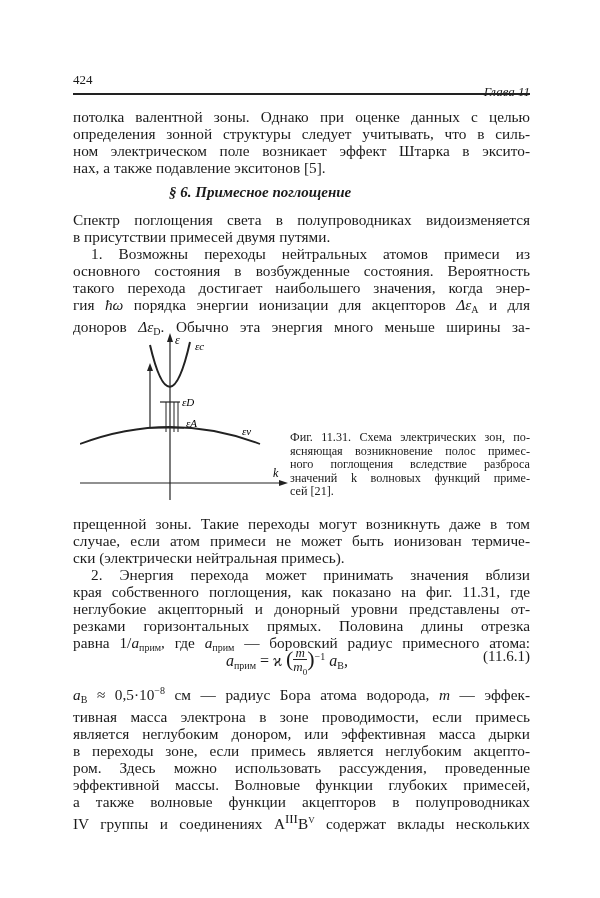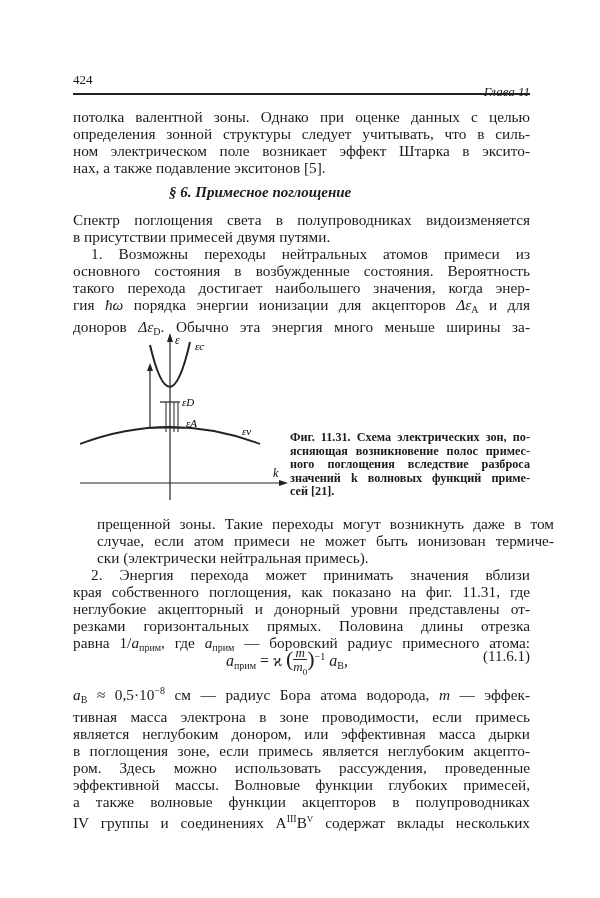--- a/index.html
+++ b/index.html
@@ -11,21 +11,21 @@
   .header .num { position:absolute; left:0; top:0; }
   .header .chap { position:absolute; right:0; top:12px; font-style:italic; }
   .rule { position:absolute; top:93px; left:0; width:457px; height:1.5px; background:#222; }
   .p { position:absolute; left:0; width:457px; font-size:15.3px; line-height:17px;
        text-align:justify; text-align-last:justify; }
   .p .ln { display:block; white-space:nowrap; text-align:justify; text-align-last:justify; }
   .p .ln.last { text-align-last:left;font-family:Liberation Serif, serif; }
   .sec { position:absolute; top:184px; left:96px; font-size:15px; font-weight:bold;font-style:italic; }
   .fig { position:absolute; left:80px; top:330px; width:220px; height:170px; }
   .caption { position:absolute; left:290px; top:431px; width:240px; font-size:12.2px;
-             line-height:13.6px;font-weight:bold; }
+             line-height:13.6px; }
   .caption .ln { display:block; white-space:nowrap; text-align:justify; text-align-last:justify; }
   .caption .ln.last { text-align-last:left; }
   .formula { position:absolute; top:646px; left:226px; font-size:16px; font-style:italic; }
   .eqnum { position:absolute; top:648px; right:70px; font-size:15px; }
   i.m { font-style:italic; }
   sub.s { font-size:10px; vertical-align:-3px; font-style:normal; }
 </style>
 </head>
 <body>
 
@@ -52,43 +52,43 @@
   </div>
 
   <div class="p" style="top:245px;">
     <span class="ln" style="padding-left:18px;">1. Возможны переходы нейтральных атомов примеси из</span>
     <span class="ln">основного состояния в возбужденные состояния. Вероятность</span>
     <span class="ln">такого перехода достигает наибольшего значения, когда энер-</span>
     <span class="ln">гия <i class="m">ħω</i> порядка энергии ионизации для акцепторов <i class="m">Δε<sub class="s">A</sub></i> и для</span>
     <span class="ln">доноров <i class="m">Δε<sub class="s">D</sub></i>. Обычно эта энергия много меньше ширины за-</span>
   </div>
 
-  <div class="p" style="top:515px;margin-left:24px;">
+  <div class="p" style="top:515px;">
     <span class="ln">прещенной зоны. Такие переходы могут возникнуть даже в том</span>
     <span class="ln">случае, если атом примеси не может быть ионизован термиче-</span>
     <span class="ln last">ски (электрически нейтральная примесь).</span>
   </div>
 
   <div class="p" style="top:566px;">
     <span class="ln" style="padding-left:18px;">2. Энергия перехода может принимать значения вблизи</span>
     <span class="ln">края собственного поглощения, как показано на фиг. 11.31, где</span>
     <span class="ln">неглубокие акцепторный и донорный уровни представлены от-</span>
     <span class="ln">резками горизонтальных прямых. Половина длины отрезка</span>
     <span class="ln">равна 1/<i class="m">a</i><sub class="s">прим</sub>, где <i class="m">a</i><sub class="s">прим</sub> — боровский радиус примесного атома:</span>
   </div>
 
   <div class="p" style="top:682px;">
     <span class="ln"><i class="m">a<sub class="s">B</sub></i> ≈ 0,5·10<sup style="font-size:10px;">−8</sup> см — радиус Бора атома водорода, <i class="m">m</i> — эффек-</span>
     <span class="ln">тивная масса электрона в зоне проводимости, если примесь</span>
     <span class="ln">является неглубоким донором, или эффективная масса дырки</span>
-    <span class="ln">в поглощения зоне, если примесь является неглубоким акцепто-</span>
+    <span class="ln">в переходы зоне, если примесь является неглубоким акцепто-</span>
     <span class="ln">ром. Здесь можно использовать рассуждения, проведенные</span>
     <span class="ln">эффективной массы. Волновые функции глубоких примесей,</span>
     <span class="ln">а также волновые функции акцепторов в полупроводниках</span>
-    <span class="ln">IV группы и соединениях A<sup style="font-size:10px;">III</sup>B<sup style="font-size:9px;">V</sup> содержат вклады нескольких</span>
+    <span class="ln">IV группы и соединениях A<sup style="font-size:13px;">III</sup>B<sup style="font-size:9px;">V</sup> содержат вклады нескольких</span>
   </div>
 </div>
 
 <svg class="fig" viewBox="0 0 220 170">
 
   <line x1="0" y1="153" x2="205" y2="153" stroke="#222" stroke-width="1.2"></line>
   <polygon points="208,153 199,150 199,156" fill="#222"></polygon>
   <text x="193" y="147" font-size="12" font-style="italic" font-family="Liberation Serif, serif">k</text>
 
   <line x1="90" y1="172" x2="90" y2="8" stroke="#222" stroke-width="1.2"></line>

